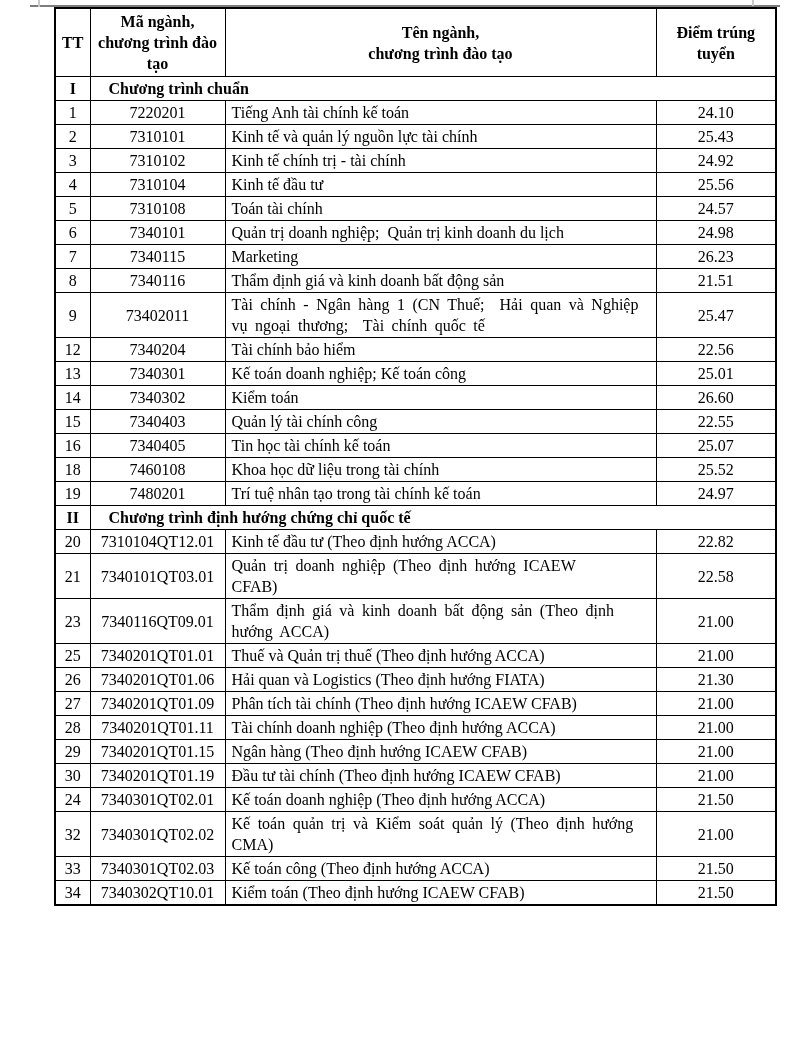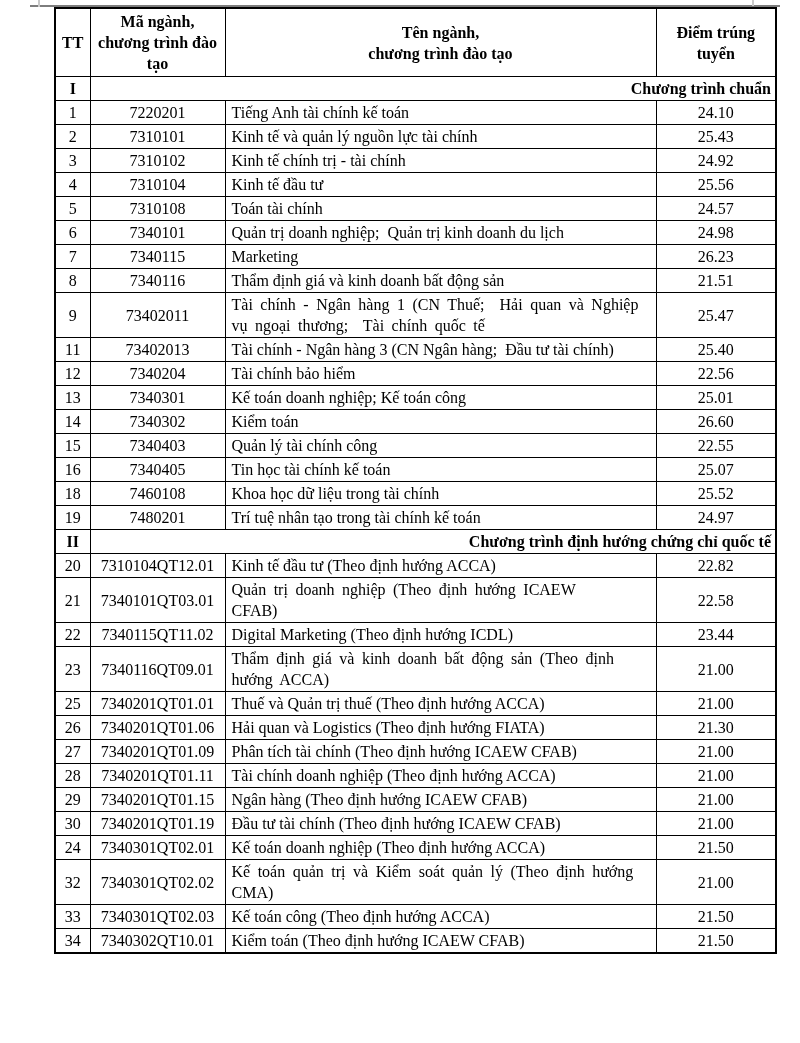--- a/index.html
+++ b/index.html
@@ -67,22 +67,22 @@
   .col-tt, .col-code, .col-score { text-align: center; }
   .col-name {
     text-align: justify;
     padding-left: 6px;
     padding-right: 5px;
     white-space: pre-line;
   }
   .col-name.multiline { word-spacing: 3.5px; }
   .section-row td { font-weight: bold; }
   .section-title {
-    text-align: right;
-    padding-left: 8px;
+    text-align: left;
+    padding-left: 18px;
     white-space: normal;
   }
 </style>
 </head>
 <body>
 
 <div class="page">
   <div class="remnant-line"></div>
   <div class="tick tick-left"></div>
   <div class="tick tick-right"></div>
@@ -160,26 +160,20 @@
           <td class="col-score">21.51</td>
         </tr>
         <tr>
           <td class="col-tt">9</td>
           <td class="col-code">73402011</td>
           <td class="col-name multiline">Tài chính - Ngân hàng 1 (CN Thuế;&nbsp; Hải quan và Nghiệp
 vụ ngoại thương;&nbsp; Tài chính quốc tế</td>
           <td class="col-score">25.47</td>
         </tr>
         <tr>
-          <td class="col-tt">11</td>
-          <td class="col-code">73402013</td>
-          <td class="col-name">Tài chính - Ngân hàng 3 (CN Ngân hàng;&nbsp; Đầu tư tài chính)</td>
-          <td class="col-score">25.40</td>
-        </tr>
-        <tr>
           <td class="col-tt">12</td>
           <td class="col-code">7340204</td>
           <td class="col-name">Tài chính bảo hiểm</td>
           <td class="col-score">22.56</td>
         </tr>
         <tr>
           <td class="col-tt">13</td>
           <td class="col-code">7340301</td>
           <td class="col-name">Kế toán doanh nghiệp; Kế toán công</td>
           <td class="col-score">25.01</td>
@@ -225,26 +219,20 @@
           <td class="col-score">22.82</td>
         </tr>
         <tr>
           <td class="col-tt">21</td>
           <td class="col-code">7340101QT03.01</td>
           <td class="col-name multiline">Quản trị doanh nghiệp (Theo định hướng ICAEW
 CFAB)</td>
           <td class="col-score">22.58</td>
         </tr>
         <tr>
-          <td class="col-tt">22</td>
-          <td class="col-code">7340115QT11.02</td>
-          <td class="col-name">Digital Marketing (Theo định hướng ICDL)</td>
-          <td class="col-score">23.44</td>
-        </tr>
-        <tr>
           <td class="col-tt">23</td>
           <td class="col-code">7340116QT09.01</td>
           <td class="col-name multiline">Thẩm định giá và kinh doanh bất động sản (Theo định
 hướng ACCA)</td>
           <td class="col-score">21.00</td>
         </tr>
         <tr>
           <td class="col-tt">25</td>
           <td class="col-code">7340201QT01.01</td>
           <td class="col-name">Thuế và Quản trị thuế (Theo định hướng ACCA)</td>

